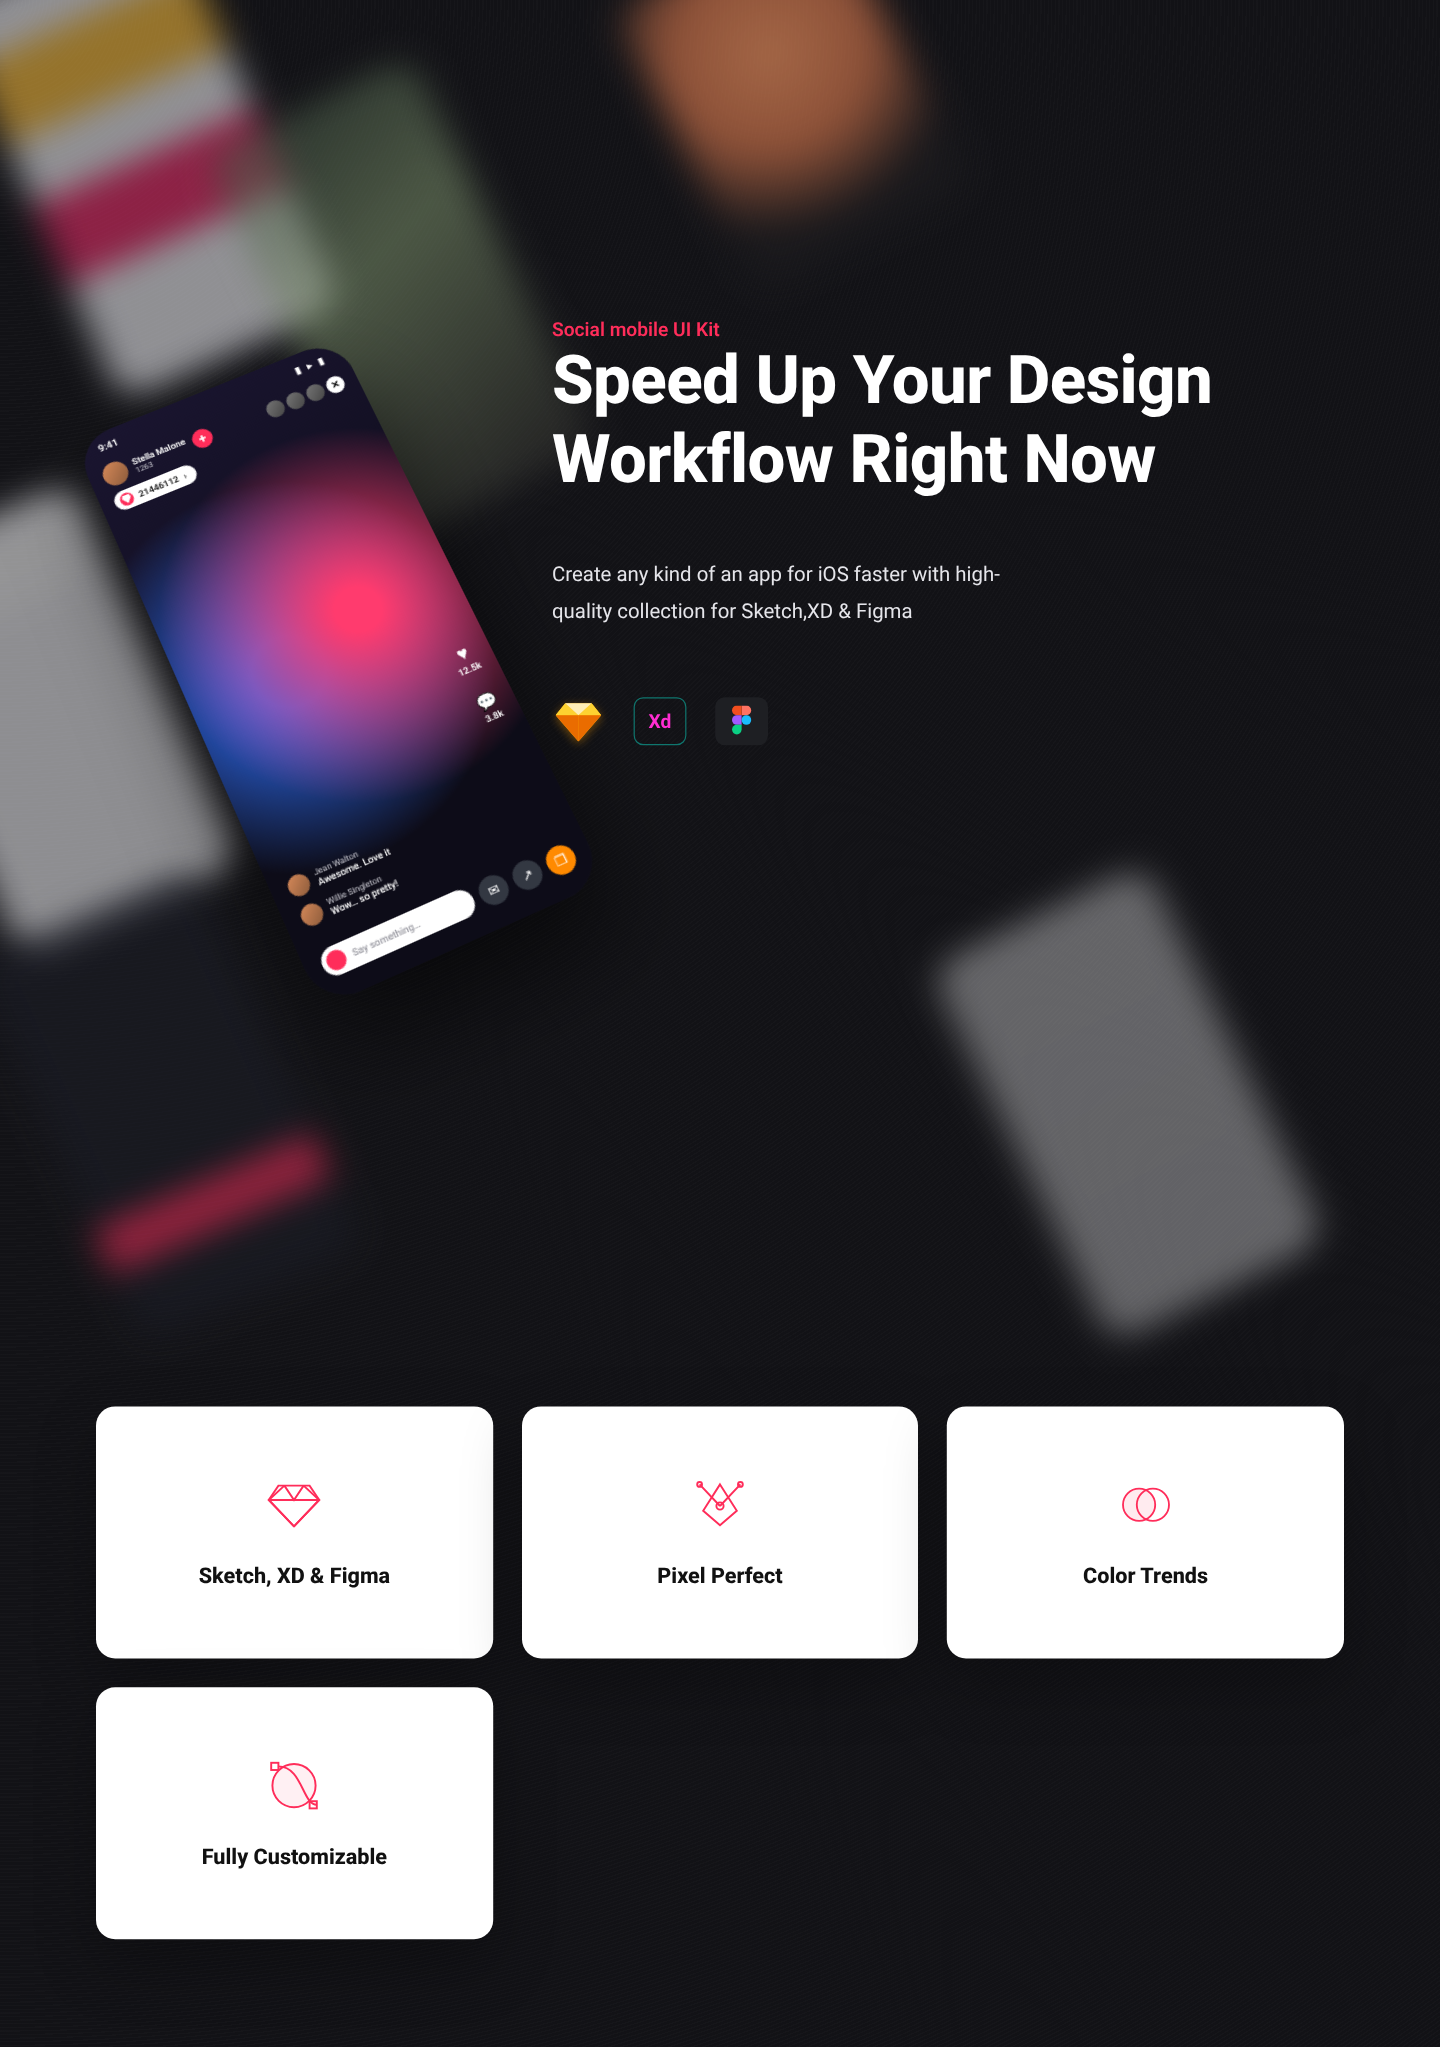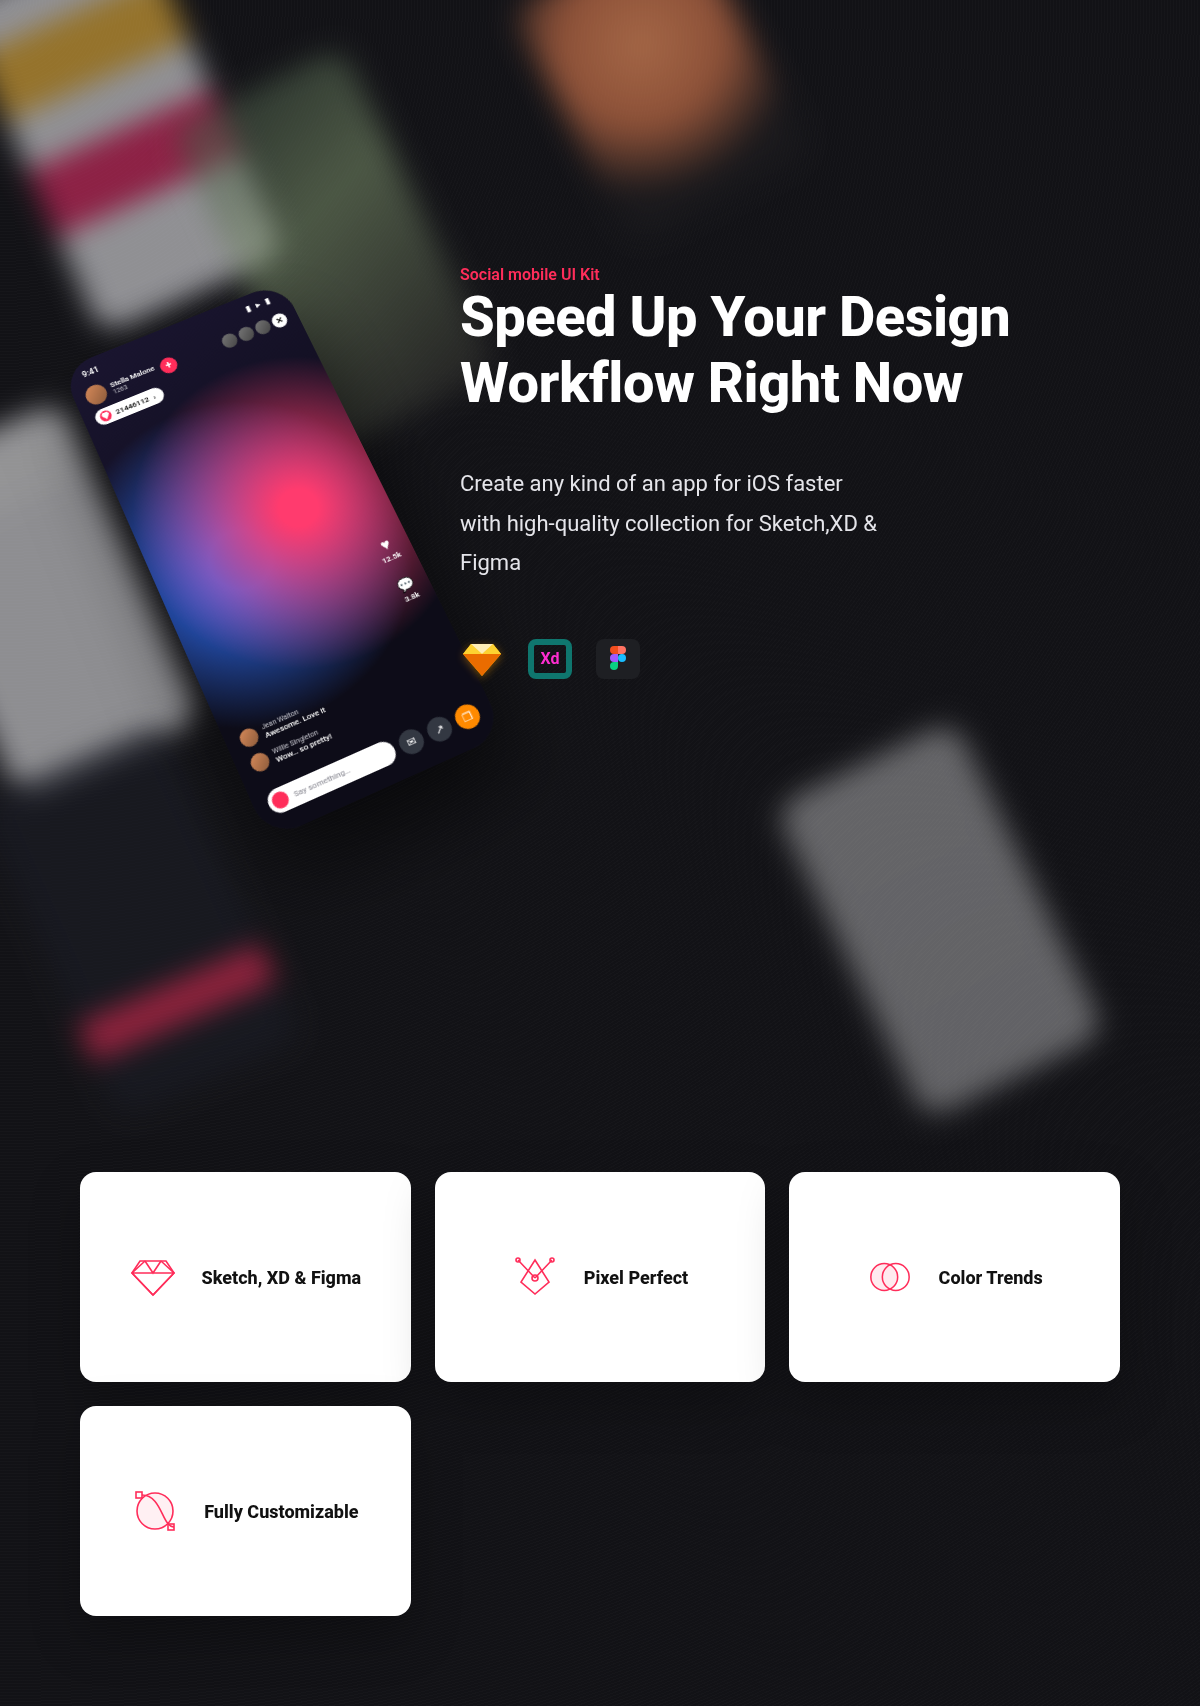--- a/index.html
+++ b/index.html
@@ -53,31 +53,31 @@
 .pill-input{flex:1;background:#fff;border-radius:999px;height:24px;display:flex;align-items:center;gap:6px;padding:0 10px 0 4px}
 .pill-input .dot{width:16px;height:16px;border-radius:50%;background:#ff2d5a}
 .pill-input span{font-size:8px;color:#9a9aa2;font-weight:500}
 .circle-btn{width:24px;height:24px;border-radius:50%;background:#333842;display:flex;align-items:center;justify-content:center;font-size:11px;color:#fff}
 .circle-btn.accent{background:#ff8a00}
 
 
 .copy{position:absolute;left:460px;top:265px;width:620px}
 .kicker{color:#ff2d5a;font-size:16px;font-weight:600;}
 .headline{font-size:56px;font-weight:800;line-height:1.18;letter-spacing:-.5px;margin-bottom:48px}
-.desc{font-size:22px;line-height:1.8;color:#e5e5ea;max-width:420px;margin-bottom:56px}
+.desc{font-size:17px;line-height:1.8;color:#e5e5ea;max-width:420px;margin-bottom:56px}
 .tool-row{display:flex;gap:24px;align-items:center}
 .tool{width:44px;height:40px;border-radius:8px;display:flex;align-items:center;justify-content:center}
 .tool.sketch svg{filter:drop-shadow(0 2px 4px rgba(255,160,0,.4))}
-.tool.xd{border:6px solid #0f766e}
+.tool.xd{border:1px solid #0f766e}
 .tool.xd span{color:#ff2dd1;font-weight:700;font-size:16px}
 .tool.figma{background:#1e1f23}
 
 
 .features{position:absolute;left:80px;right:80px;bottom:90px;display:grid;grid-template-columns:repeat(3,1fr);gap:24px}
-.card{background:#fff;border-radius:16px;height:210px;display:flex;flex-direction:row;align-items:center;justify-content:center;gap:26px;box-shadow:0 20px 50px rgba(0,0,0,.25)}
+.card{background:#fff;border-radius:16px;height:210px;display:flex;flex-direction:column;align-items:center;justify-content:center;gap:26px;box-shadow:0 20px 50px rgba(0,0,0,.25)}
 .card .ic{width:46px;height:46px;display:flex;align-items:center;justify-content:center}
 .card .ic svg{stroke:#ff2d5a;fill:none;stroke-width:1.6}
 .card .lbl{color:#111;font-size:18px;font-weight:800}
 </style>
 </head>
 <body>
 
 <div class="stage">
 
   <div class="bg-mock bg1"></div>

